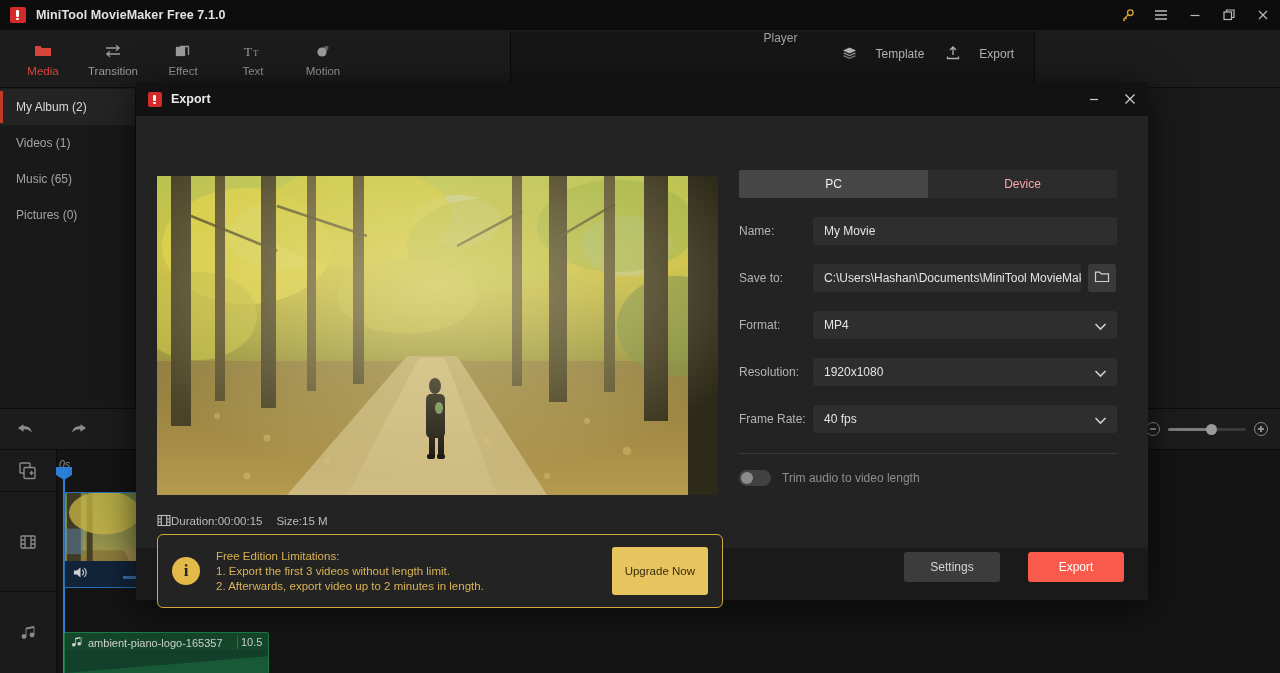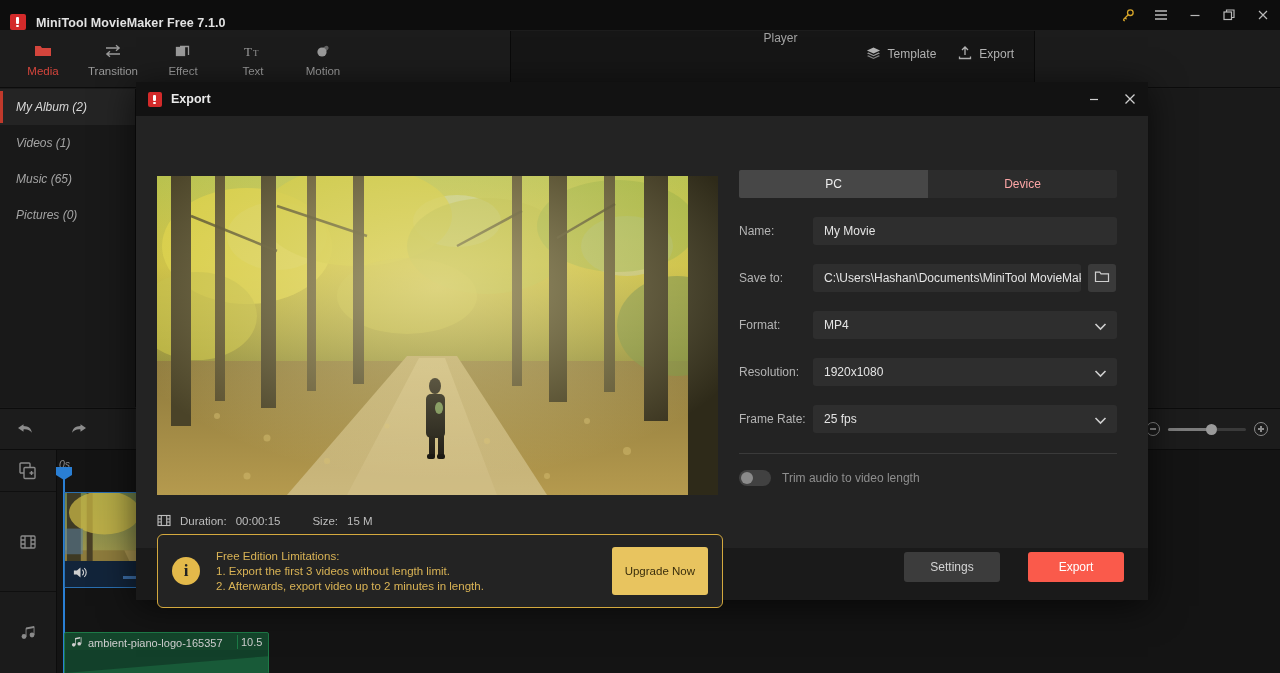--- a/index.html
+++ b/index.html
@@ -8,21 +8,21 @@
     background: #121212;
     font-family: "Liberation Sans", sans-serif;
     overflow: hidden;
     color: #c9c9c9;
   }
   #app { position: relative; width: 1280px; height: 673px; background: #1b1b1b; }
 
   
   .titlebar {
     position: absolute; left: 0; top: 0; width: 1280px; height: 30px;
-    background: #0d0d0d; display: flex; align-items: flex-end;
+    background: #0d0d0d; display: flex; align-items: center;
   }
   .app-logo {
     width: 16px; height: 16px; margin-left: 10px; border-radius: 2px;
     background: #d32a2a; position: relative; flex: none;
   }
   .app-logo::after{
     content:""; position:absolute; left:6px; top:3px; width:3px; height:7px;
     background:#fff; border-radius:1px;
   }
   .app-logo::before{
@@ -55,30 +55,30 @@
   .nav-item .ic { height: 18px; display: flex; align-items: center; justify-content: center; color:#9a9a9a;}
   .nav-item.active, .nav-item.active .ic { color: #d4453c; }
 
   .player-bar {
     position: absolute; left: 510px; top: 31px; width: 525px; height: 57px;
     background: #161616; border-left: 1px solid #0a0a0a; border-right: 1px solid #0a0a0a;
     display: flex; align-items: center; flex-direction: column;
   }
   .player-label { margin-left: 16px; font-size: 12px; color: #a2a2a2; }
   .pb-right { margin-left: auto; display: flex; align-items: center; gap: 22px; padding-right: 20px; }
-  .pb-btn { display: flex; align-items: center; gap: 7px; font-size: 12px; color: #b4b4b4; }
+  .pb-btn { display: flex; align-items: center; gap: 19px; font-size: 12px; color: #b4b4b4; }
 
   
   .library {
     position: absolute; left: 0; top: 89px; width: 136px; height: 318px;
     background: #191919; border-right: 1px solid #0d0d0d;
   }
   .lib-item {
     height: 36px; display: flex; align-items: center; padding-left: 16px;
-    font-size: 12px; color: #a4a4a4; position: relative; font-style: italic;
+    font-size: 12px; color: #a4a4a4; position: relative;
   }
   .lib-item.active { background: #242424; color: #d8d8d8; }
   .lib-item.active::before {
     content: ""; position: absolute; left: 0; top: 2px; bottom: 2px; width: 3px; background: #c0392b;
   }
 
   
   .bg-right-panel {
     position: absolute; left: 1036px; top: 89px; width: 244px; height: 318px;
     background: #1a1a1a;
@@ -162,21 +162,21 @@
   .dlg-btn { width: 36px; height: 34px; display: flex; align-items: center; justify-content: center; color: #cfcfcf; }
 
   .dlg-body { position: relative; height: 484px; background: #232323; }
   .dlg-main { position: absolute; left: 0; top: 0; width: 1012px; height: 432px; background: #232323; }
 
   .preview {
     position: absolute; left: 21px; top: 60px; width: 561px; height: 319px;
     background: #000; overflow: hidden;
   }
   .dur-row {
-    position: absolute; left: 21px; top: 398px; display: flex; align-items: center; gap: 9px;
+    position: absolute; left: 21px; top: 398px; display: flex; align-items: center; 
     font-size: 11.5px; color: #bdbdbd; text-align: right;
   }
   .film-ic { color: #bdbdbd; display: flex; }
   .dur-gap { width: 14px; }
 
   .settings-col { position: absolute; left: 603px; top: 54px; width: 380px; }
   .seg {
     display: flex; width: 378px; height: 28px; background: #2c2c2c; border-radius: 2px; overflow: hidden;
   }
   .seg-tab {
@@ -638,21 +638,21 @@
                 <svg width="13" height="9" viewBox="0 0 13 9" fill="none" stroke="currentColor" stroke-width="1.6">
                     <path d="M1.5 2 6.5 7 11.5 2"></path>
                   </svg>
               </span>
             </div>
           </div>
 
           <div class="field-row">
             <div class="field-label">Frame Rate:</div>
             <div class="field-box fb-select">
-              <span>25 fps</span>
+              <span>40 fps</span>
               <span class="chev">
                 <svg width="13" height="9" viewBox="0 0 13 9" fill="none" stroke="currentColor" stroke-width="1.6">
                     <path d="M1.5 2 6.5 7 11.5 2"></path>
                   </svg>
               </span>
             </div>
           </div>
 
           <div class="divider"></div>
 

